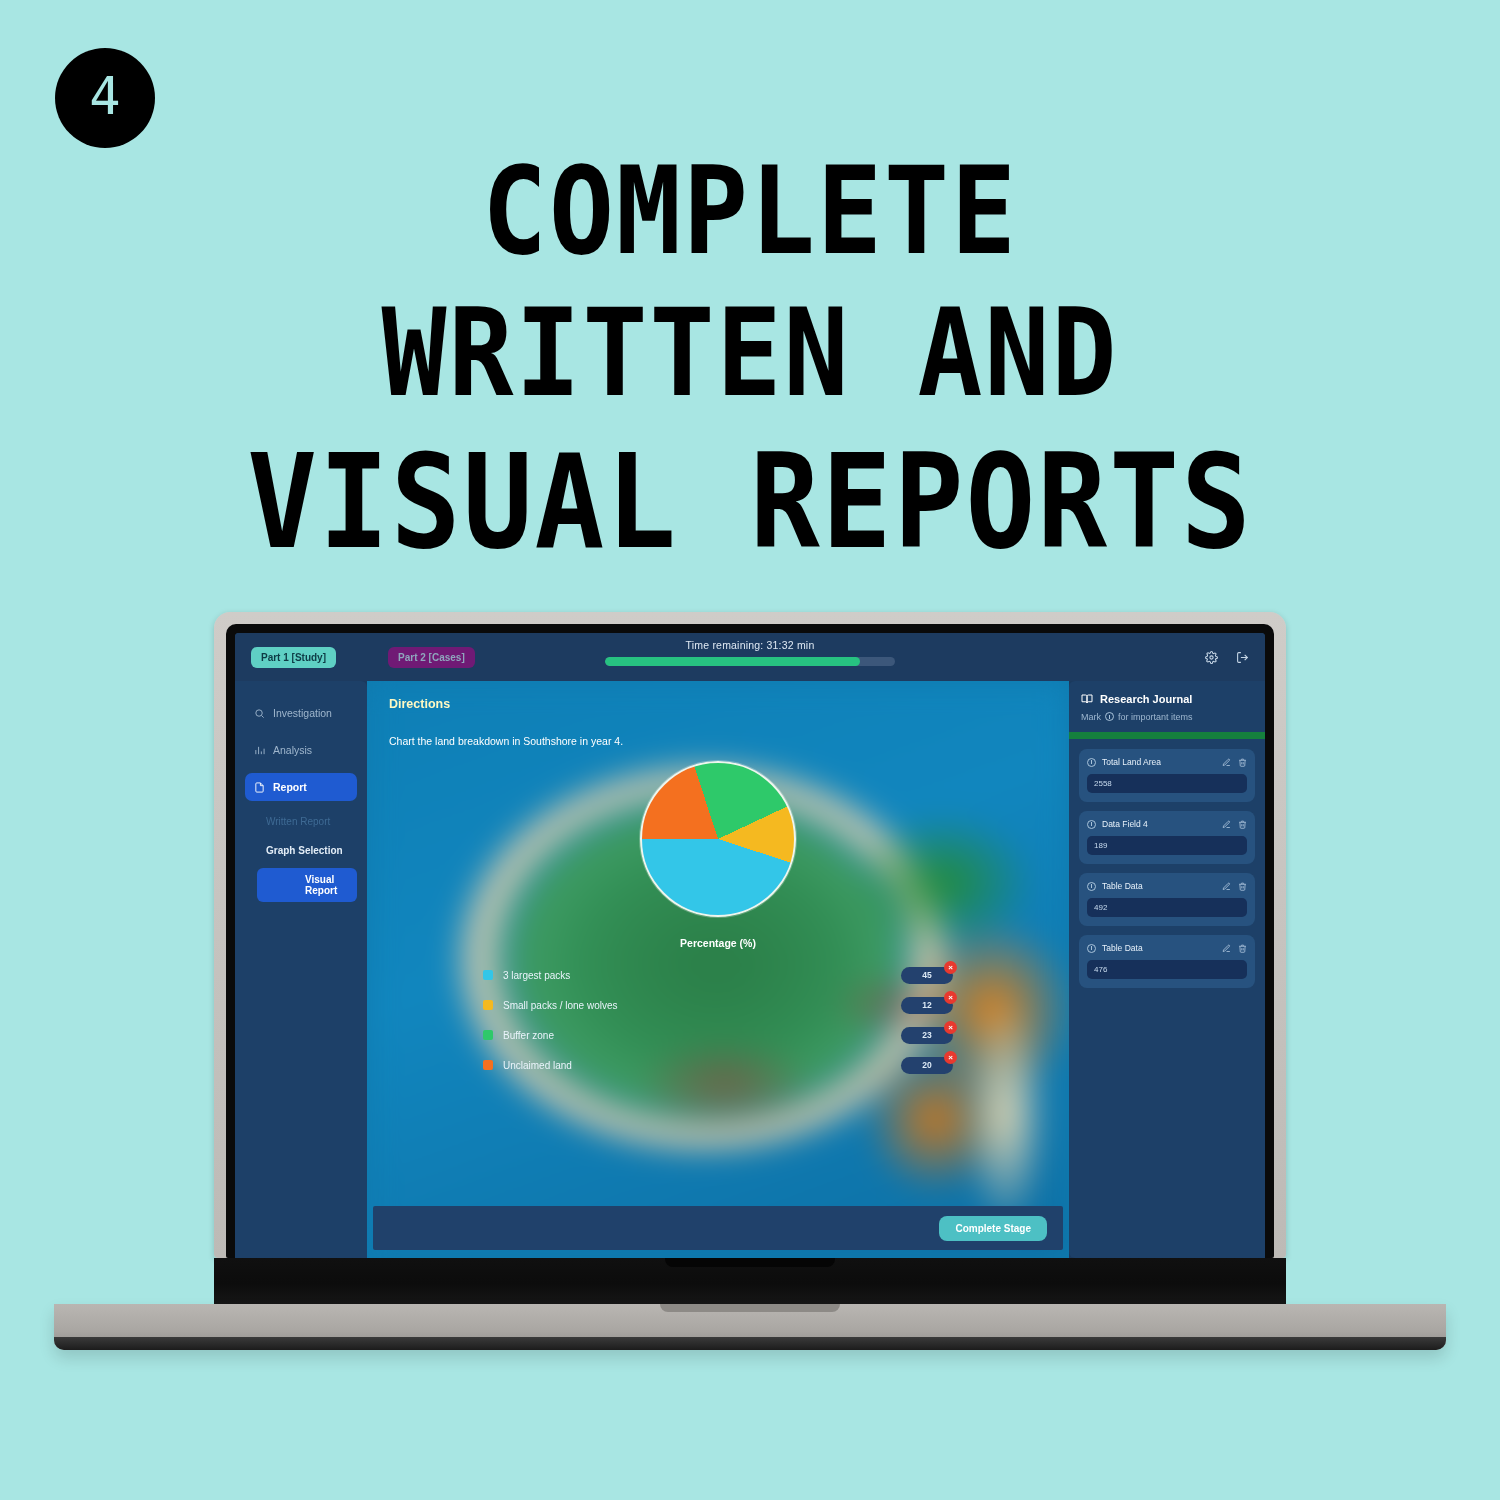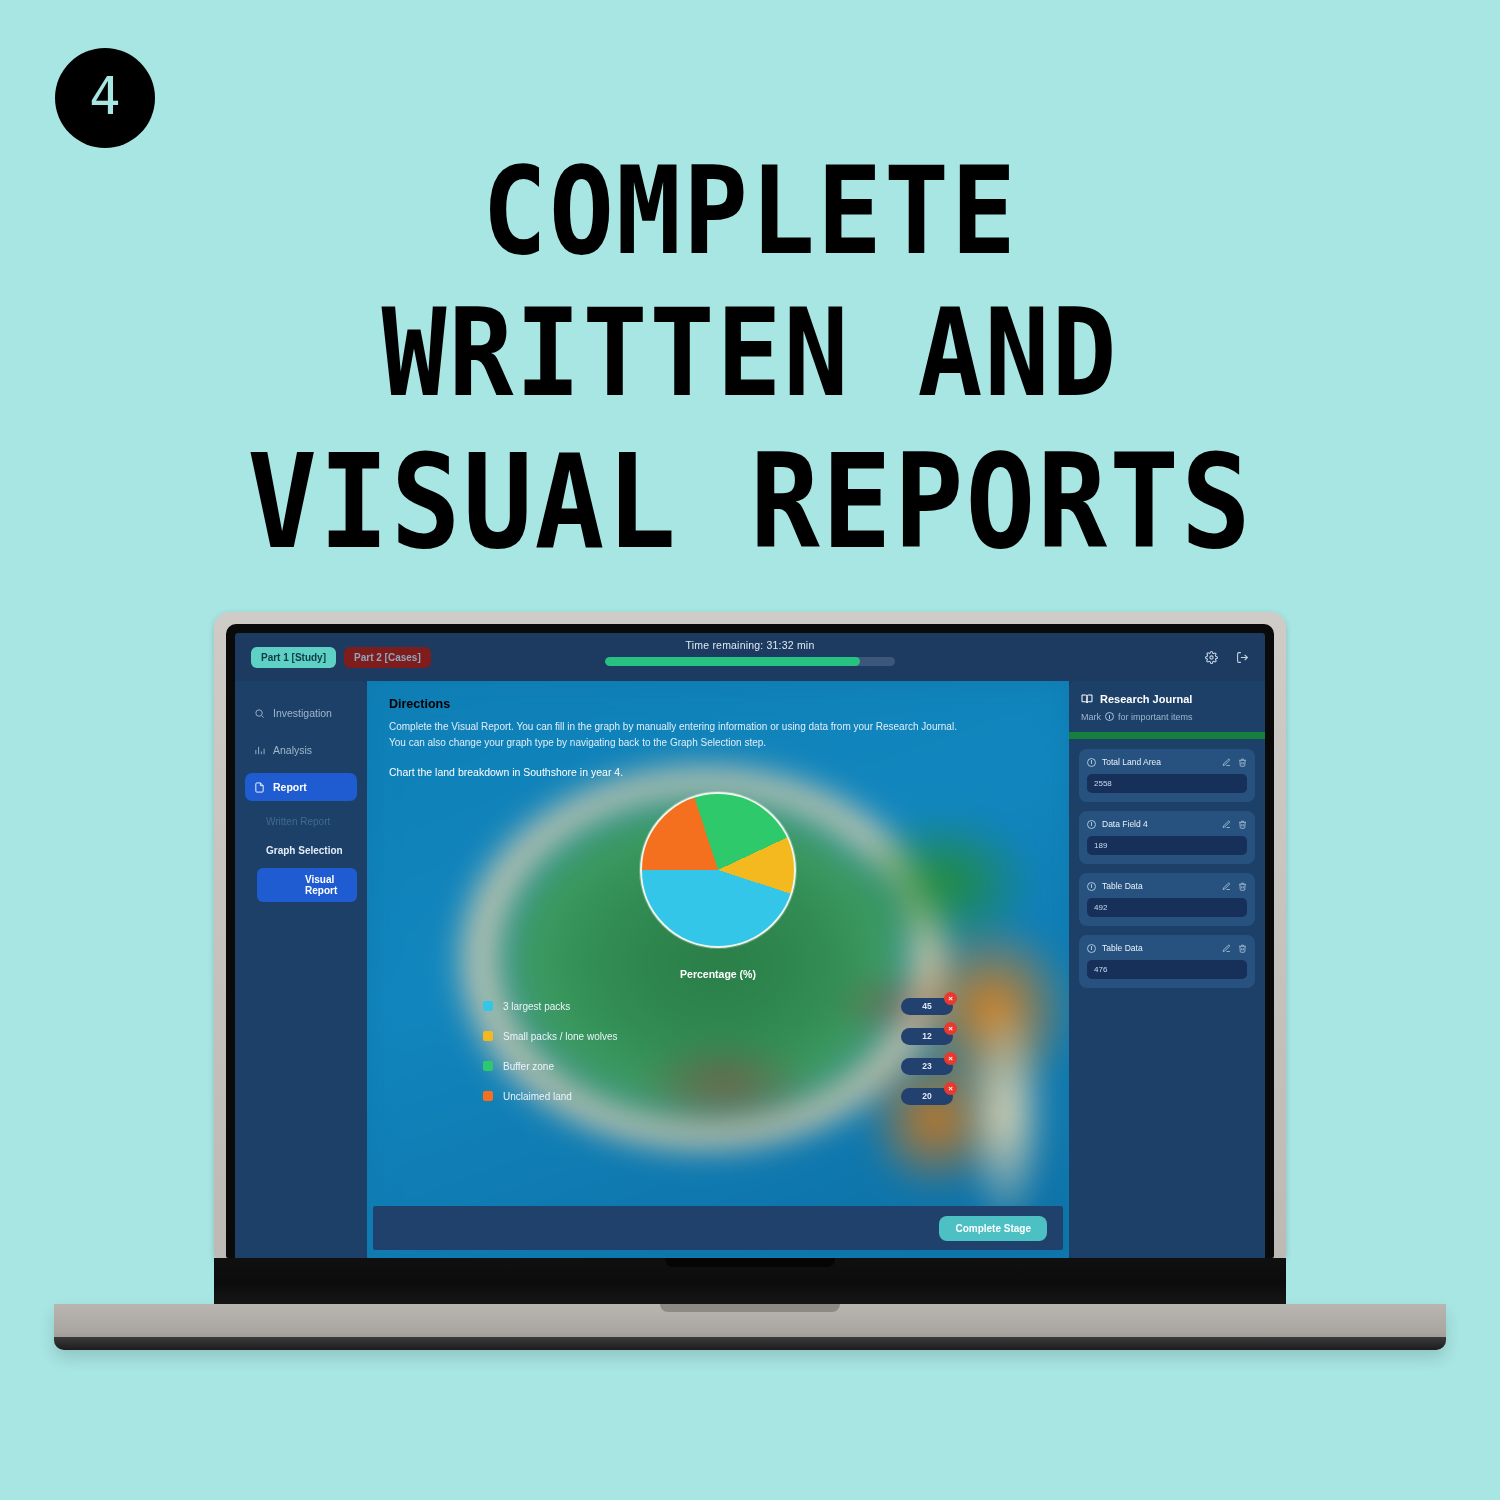--- a/index.html
+++ b/index.html
@@ -94,21 +94,21 @@
 
   .topbar {
     height: 48px; background: #1d3b60; position: relative;
     display:flex; align-items:center; padding: 0 16px; flex:0 0 48px;
   }
   .parts { display:flex; gap:8px; z-index:3; }
   .part-tab {
     font-size: 10px; font-weight: 700; padding: 5px 10px; border-radius: 6px;
     color: #0e3b45; background: #5fd0c4;
   }
-  .part-tab.inactive { background: #7f1d1d; color: #8fa6bd; font-weight: 600; }
+  .part-tab.inactive { background: #701a75; color: #8fa6bd; font-weight: 600; margin-left: 44px; }
 
   .timer-wrap {
     position:absolute; left:50%; transform:translateX(-50%); top:6px;
     width: 290px; text-align:center;
   }
   .timer-text { font-size: 10.5px; color:#dfe9f3; letter-spacing:.2px; }
   .timer-bar {
     margin-top: 6px; height: 9px; border-radius: 6px; background: #3c577a; overflow:hidden;
   }
   .timer-fill { height:100%; background:#27c281; border-radius:6px; }
@@ -161,21 +161,21 @@
   .map-bg .red1 { position:absolute; left:38%; top:62%; width:26%; height:16%; background: radial-gradient(ellipse at center, rgba(150,60,60,.55), rgba(150,60,60,0) 70%); }
   .map-bg .red2 { position:absolute; left:66%; top:50%; width:18%; height:12%; background: radial-gradient(ellipse at center, rgba(150,60,60,.45), rgba(150,60,60,0) 70%); }
   .map-bg .orange1 { position:absolute; left:76%; top:40%; width:26%; height:34%; background: radial-gradient(ellipse at center, rgba(227,128,22,.95), rgba(227,128,22,0) 66%); }
   .map-bg .orange2 { position:absolute; left:70%; top:62%; width:22%; height:28%; background: radial-gradient(ellipse at center, rgba(214,118,20,.92), rgba(214,118,20,0) 66%); }
   .map-bg .green-tr { position:absolute; left:68%; top:22%; width:28%; height:26%; background: radial-gradient(ellipse at center, rgba(36,140,50,.95), rgba(36,140,50,0) 66%); }
   .map-bg .sand-r { position:absolute; left:84%; top:52%; width:14%; height:46%; background: radial-gradient(ellipse at center, rgba(240,222,180,.95), rgba(240,222,180,0) 62%); }
 
   .main-content { position:relative; z-index:2; height:100%; display:flex; flex-direction:column; }
 
   .directions { padding: 16px 22px 0 22px; }
-  .directions h3 { font-size: 12.5px; color:#000000; font-weight:700; margin-bottom:8px; }
+  .directions h3 { font-size: 12.5px; color:#fef9c3; font-weight:700; margin-bottom:24px; }
   .directions p { font-size: 10px; color:#dfeef8; line-height: 1.55; max-width: 580px; }
   .directions .task { margin-top: 16px; font-size: 10.5px; font-weight:400; color:#ffffff; }
 
   .chart-area { flex:1; position:relative; }
 
   .pie-wrap { display:flex; justify-content:center; margin-top: 14px; }
   .pie {
     width: 156px; height: 156px; border-radius:50%;
     border: 2px solid #eef6ee;
     box-shadow: 0 0 0 1px rgba(255,255,255,.25);
@@ -321,21 +321,20 @@
                 <div class="red2"></div>
                 <div class="green-tr"></div>
                 <div class="orange1"></div>
                 <div class="orange2"></div>
                 <div class="sand-r"></div>
               </div>
 
               <div class="main-content">
                 <div class="directions">
                   <h3>Directions</h3>
-                  <p>Complete the Visual Report. You can fill in the graph by manually entering information or using data from your Research Journal. You can also change your graph type by navigating back to the Graph Selection step.</p>
                   <div class="task">Chart the land breakdown in Southshore in year 4.</div>
                 </div>
 
                 <div class="chart-area">
                   <div class="pie-wrap">
                     <div class="pie" id="pie-chart" style="background: conic-gradient(from 90deg, rgb(51, 198, 232) 0deg, rgb(51, 198, 232) 162deg, rgb(245, 185, 32) 162deg, rgb(245, 185, 32) 205.2deg, rgb(46, 201, 106) 205.2deg, rgb(46, 201, 106) 288deg, rgb(244, 112, 31) 288deg, rgb(244, 112, 31) 360deg); transform: scaleX(-1);"></div>
                   </div>
 
                   <div class="legend-title">Percentage (%)</div>
 

